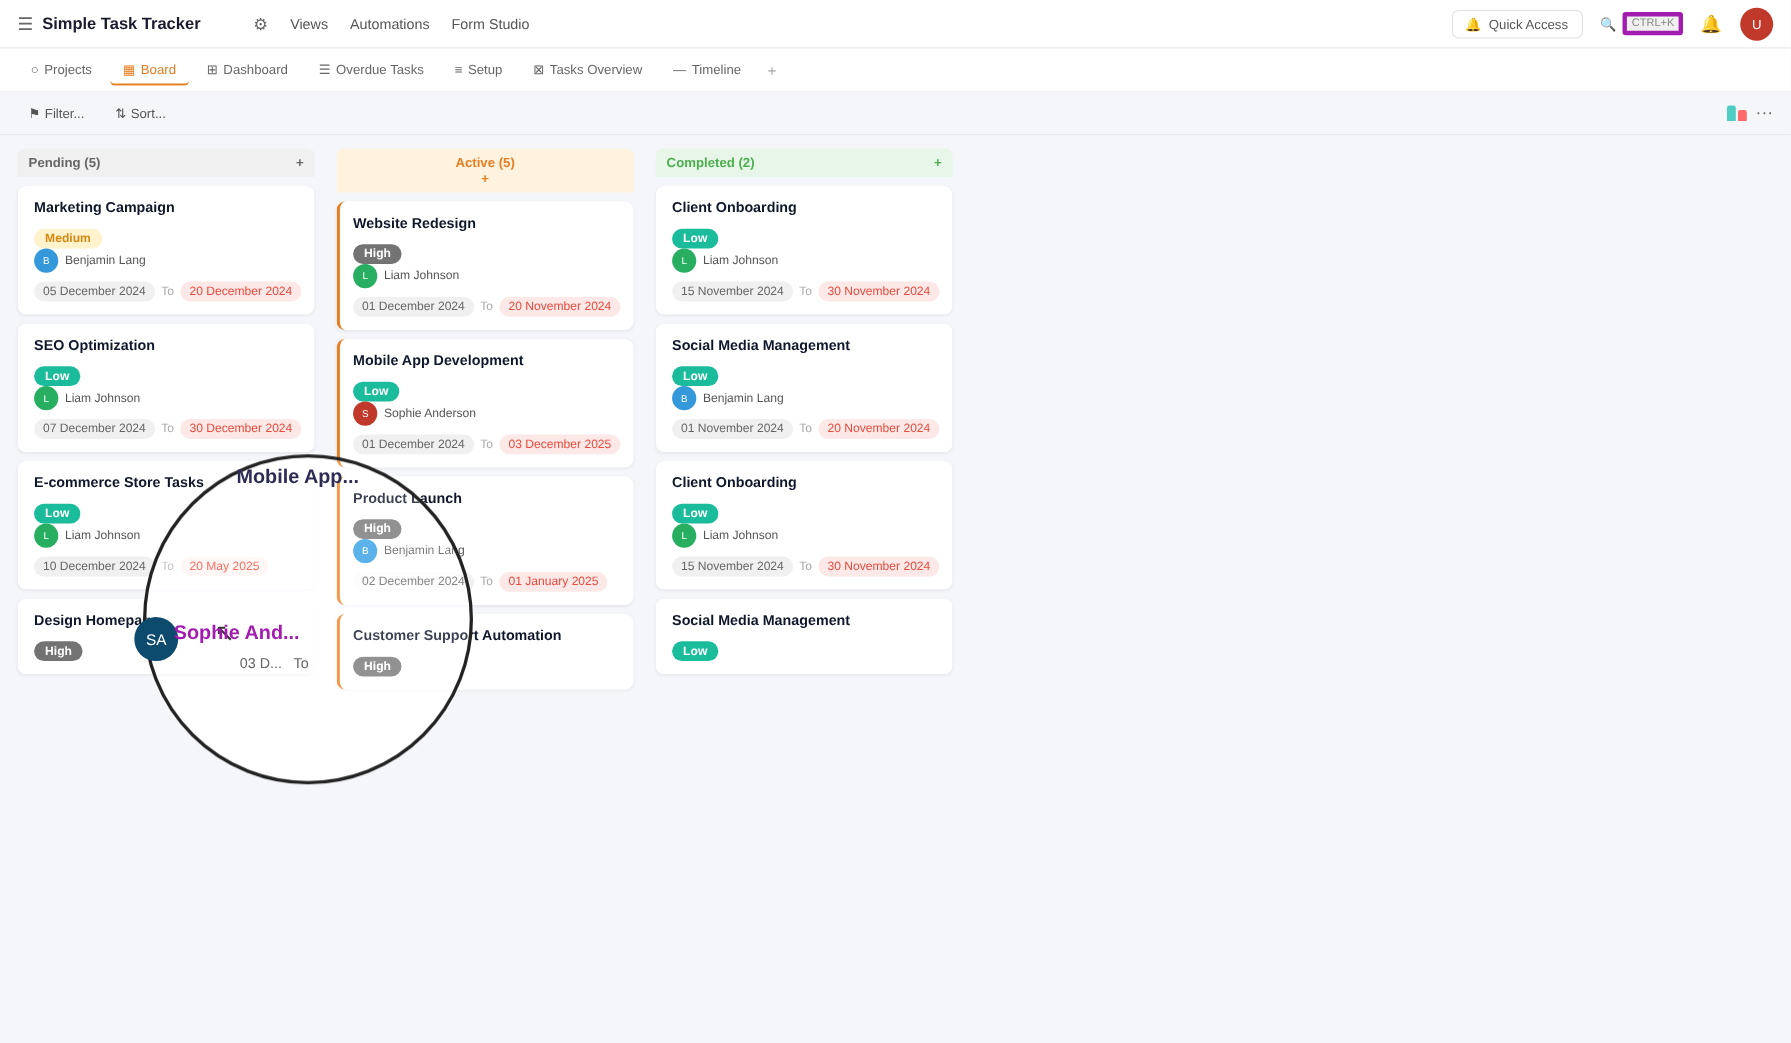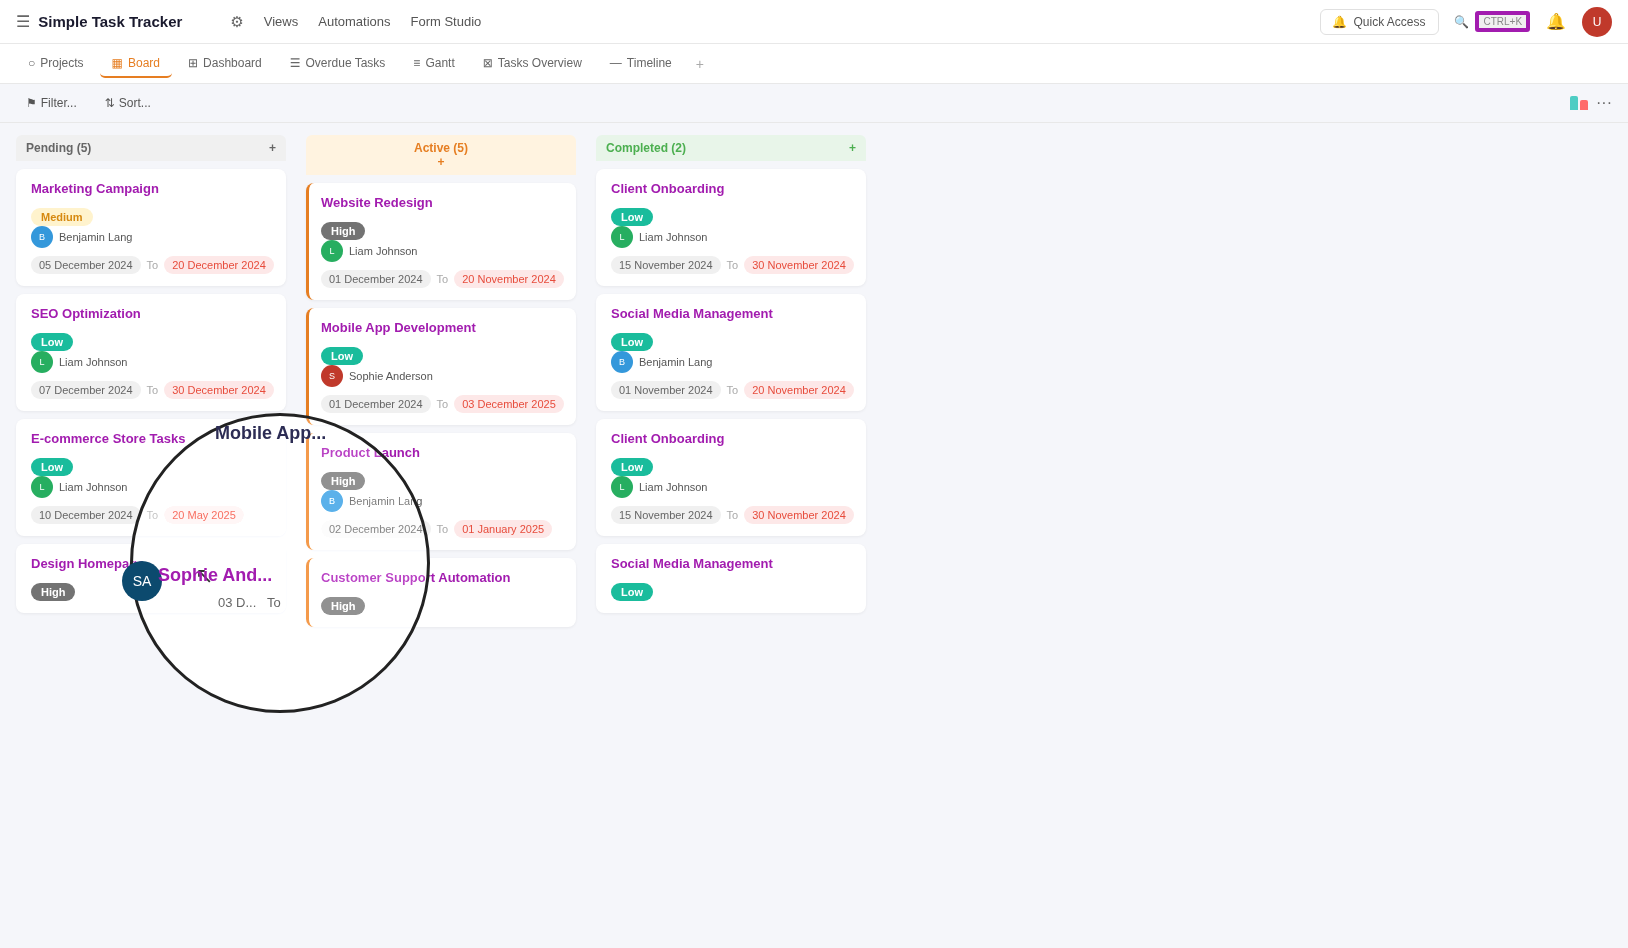--- a/index.html
+++ b/index.html
@@ -71,21 +71,21 @@
     .column-header.active { background: #fff3e0; color: #e67e22; flex-direction: column; }
     .column-header.completed { background: #e8f5e9; color: #4caf50; }
 
     
     .card {
       background: #fff; border-radius: 8px; padding: 12px;
       margin-bottom: 8px; box-shadow: 0 1px 3px rgba(0,0,0,0.06);
       border-left: 3px solid transparent; position: relative;
     }
     .card.active-border { border-left: 3px solid #e67e22; }
-    .card-title { font-size: 13px; font-weight: 600; color: #a21caf; margin-bottom: 12px; }
+    .card-title { font-size: 13px; font-weight: 600; color: #0f172a; margin-bottom: 12px; }
     .card-badge {
       display: inline-block; padding: 3px 10px; border-radius: 20px;
       font-size: 11px; font-weight: 700; margin-bottom: 0;
     }
     .badge-medium { background: #fff3cd; color: #d68910; }
     .badge-high { background: #737373; color: #fff; }
     .badge-low { background: #1abc9c; color: #fff; }
     .card-assignee {
       display: flex; align-items: center; gap: 6px;
       font-size: 11px; color: #555; margin-bottom: 8px;
@@ -205,21 +205,21 @@
   <div class="sub-nav-item">
     <span>⊞</span>
     <span>Dashboard</span>
   </div>
   <div class="sub-nav-item">
     <span>☰</span>
     <span>Overdue Tasks</span>
   </div>
   <div class="sub-nav-item">
     <span>≡</span>
-    <span>Gantt</span>
+    <span>Setup</span>
   </div>
   <div class="sub-nav-item">
     <span>⊠</span>
     <span>Tasks Overview</span>
   </div>
   <div class="sub-nav-item">
     <span>—</span>
     <span>Timeline</span>
   </div>
   <span class="plus-tab">+</span>

